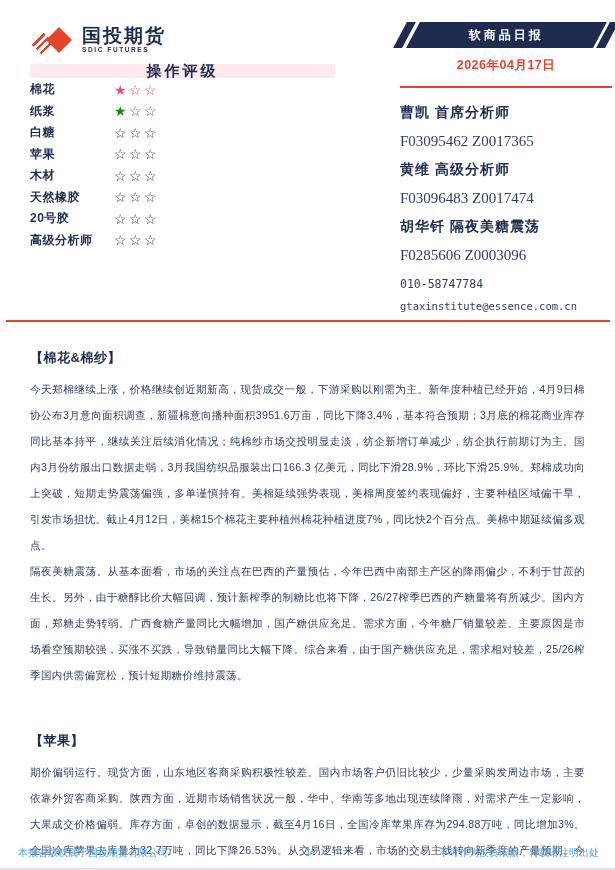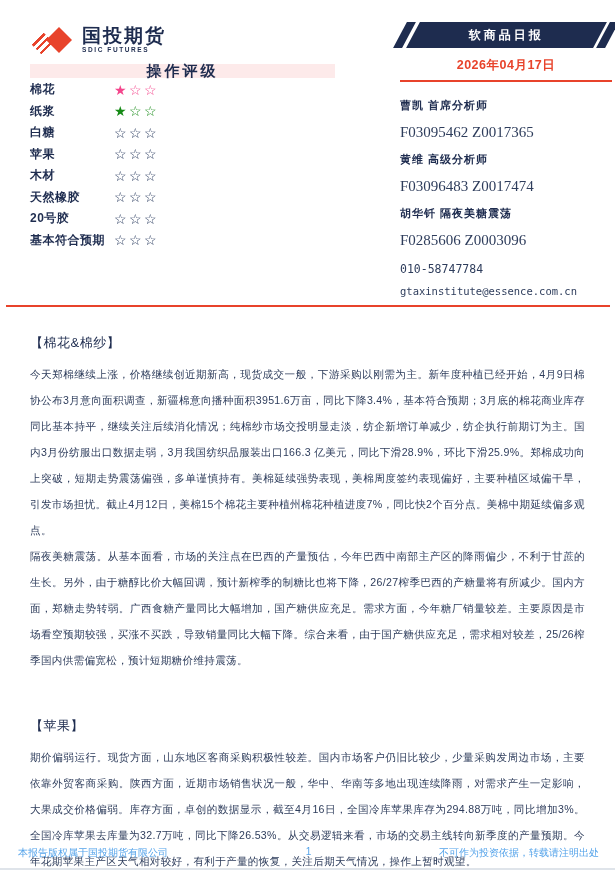--- a/index.html
+++ b/index.html
@@ -41,37 +41,37 @@
   .rating-row{display:flex;align-items:center;height:21.5px;}
   .rating-name{width:84px;font-size:12px;font-weight:600;color:var(--navy);letter-spacing:.5px;flex:none;}
   .rating-stars{font-size:14px;letter-spacing:2.5px;line-height:1;}
 
   
   .report-banner{position:relative;height:26px;background:var(--navy);transform:skewX(-28deg);
     display:flex;align-items:center;justify-content:center;margin-top:2px;}
   .report-banner::before{content:"";position:absolute;left:9px;top:0;bottom:0;width:3.5px;background:#fff;}
   .report-banner::after{content:"";position:absolute;right:9px;top:0;bottom:0;width:3.5px;background:#fff;}
   .report-banner-text{transform:skewX(28deg);color:#fff;font-size:12px;font-weight:bold;letter-spacing:3px;}
-  .report-date{margin-top:9px;padding-bottom:6px;border-bottom:2px solid var(--accent-red);
+  .report-date{margin-top:9px;padding-bottom:12px;border-bottom:2px solid var(--accent-red);
     text-align:center;color:var(--accent-red);font-size:12.5px;font-weight:bold;letter-spacing:.5px;}
 
   
   .analyst-list{margin-top:16px;}
-  .analyst-name{font-size:11px;font-weight:bold;color:var(--navy);letter-spacing:1px;margin-bottom:11px;}
+  .analyst-name{font-size:14px;font-weight:bold;color:var(--navy);letter-spacing:1px;margin-bottom:11px;}
   .analyst-codes{font-family:Liberation Serif, serif;font-size:15px;color:var(--body-navy);margin-bottom:11px;}
   .contact{margin-top:13px;}
   .contact-phone{font-family:"DejaVu Sans Mono",monospace;font-size:11.5px;color:var(--body-navy);margin-bottom:9px;margin-top:11px;}
   .contact-email{font-family:"DejaVu Sans Mono",monospace;font-size:10.5px;color:var(--body-navy);}
 
   
   .red-rule{height:2px;background:var(--accent-red);margin:8px 5px 0 6px;}
 
   
   .sections{padding:0 30px;}
-  .section-title{font-size:13px;font-weight:normal;color:var(--navy);margin:44px 0 9px;letter-spacing:.5px;}
+  .section-title{font-size:13px;font-weight:bold;color:var(--navy);margin:44px 0 9px;letter-spacing:.5px;}
   .section-title:first-child{margin-top:27px;}
   .section-body{font-size:10.6px;color:var(--body-navy);line-height:26px;text-align:justify;letter-spacing:.3px;}
 
   
   .footer{position:absolute;left:18px;right:16px;bottom:10px;display:flex;justify-content:space-between;
     font-size:10px;color:var(--footer-blue);}
   .page-num{position:absolute;left:50%;transform:translateX(-50%);}
 </style>
 </head>
 <body>
@@ -115,21 +115,21 @@
           </div>
           <div class="rating-row">
             <span class="rating-name">天然橡胶</span>
             <span class="rating-stars" style="color: rgb(36, 54, 91);">☆☆☆</span>
           </div>
           <div class="rating-row">
             <span class="rating-name">20号胶</span>
             <span class="rating-stars" style="color: rgb(36, 54, 91);">☆☆☆</span>
           </div>
           <div class="rating-row">
-            <span class="rating-name">基本符合预期</span>
+            <span class="rating-name">高级分析师</span>
             <span class="rating-stars" style="color: rgb(36, 54, 91);">☆☆☆</span>
           </div>
         </div>
     </div>
 
     <div class="top-right">
       <div class="report-banner">
         <span class="report-banner-text">软商品日报</span>
       </div>
       <div class="report-date">2026年04月17日</div>

